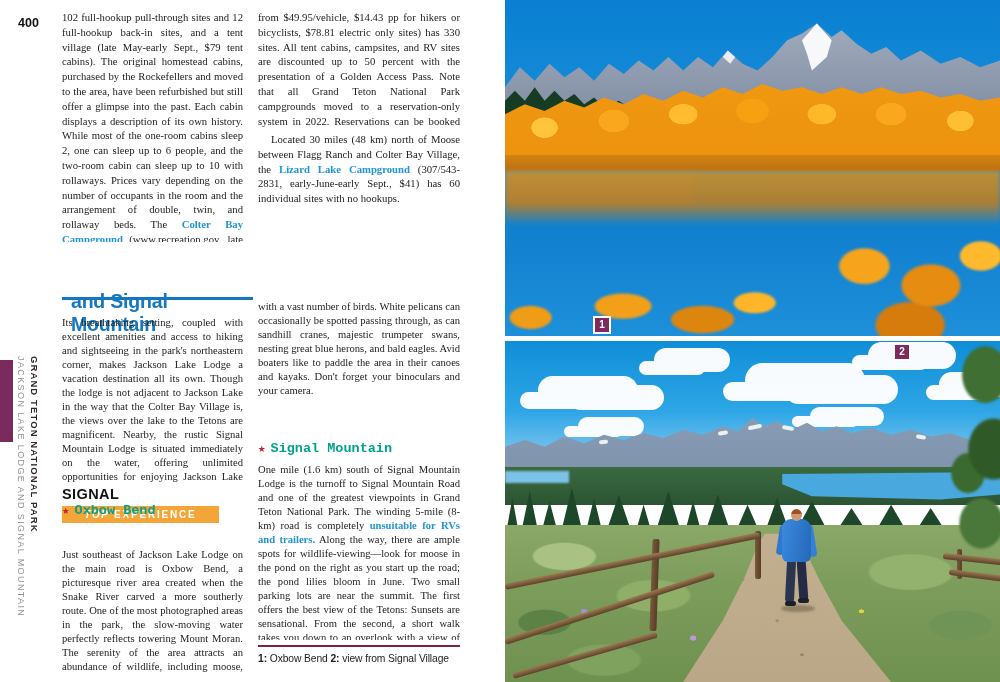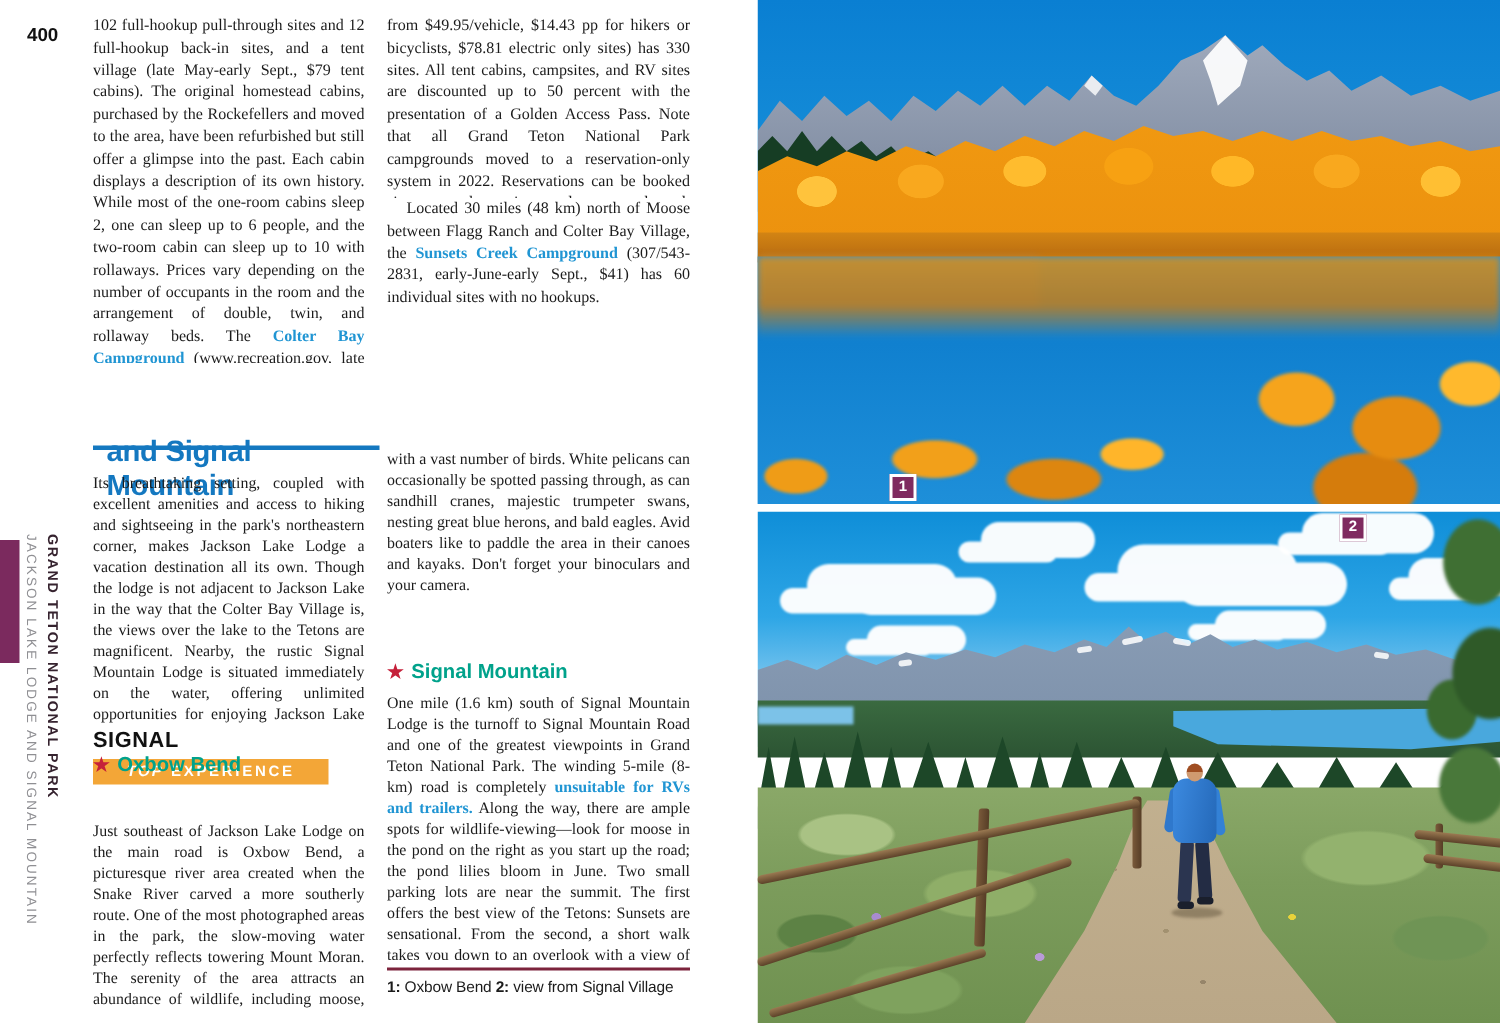--- a/index.html
+++ b/index.html
@@ -39,21 +39,21 @@
   .h-line1 { display:block; }
   .h-line2 { display:block; padding-left:9px;margin-top:44px; }
   .heading-rule { position:absolute; top:297px; left:0; width:191px; height:3px; background:#1478c0; }
   .sights { position:absolute; top:486px; left:0; font-family:"Liberation Sans",sans-serif;
     font-weight:bold; font-size:14.5px; letter-spacing:0.4px; color:#111; }
   .banner { position:absolute; top:506px; left:0; width:157px; height:17px; background:#f3a637;
     text-align:center; line-height:17px; font-family:"Liberation Sans",sans-serif; font-size:10px;
     color:#ffffff; }
   .banner-bold { font-weight:bold; letter-spacing:1.5px;font-style:italic; }
   .banner-rest { font-weight:bold; letter-spacing:1.8px; }
-  .poi { position:absolute; left:0; font-family:Liberation Sans, sans-serif; font-weight:bold;
+  .poi { position:absolute; left:0; font-family:Liberation Mono, monospace; font-weight:bold;
     font-size:13.5px; color:#00a28b; }
   #poi-oxbow { top:502px; }
   #poi-signal { top:440px; }
   .star { color:#c5203a; font-size:12.5px; margin-right:5px; }
   .caption-rule { position:absolute; top:645px; left:0; width:202px; height:2px; background:#7c233c; }
   .caption { position:absolute; top:653px; left:0; width:210px;
     font-family:"Liberation Sans",sans-serif; font-size:10.3px; color:#1b1b1b; letter-spacing:-0.1px; }
   .caption b { font-weight:bold; }
   
   .photo { position:absolute; left:505px; width:495px; overflow:hidden; }
@@ -199,21 +199,21 @@
 
     <div class="banner"><span class="banner-bold">TOP</span><span class="banner-rest"> EXPERIENCE</span></div>
 
     <h3 class="poi" id="poi-oxbow"><span class="star">★</span><span>Oxbow Bend</span></h3>
 
     <p class="body lower" id="c1p3">Just southeast of Jackson Lake Lodge on the main road is Oxbow Bend, a picturesque river area created when the Snake River carved a more southerly route. One of the most photographed areas in the park, the slow-moving water perfectly reflects towering Mount Moran. The serenity of the area attracts an abundance of wildlife, including moose, beavers, and otters along</p>
   </div>
 
   <div class="col" id="col2">
     <p class="body" id="c2p1">from $49.95/vehicle, $14.43 pp for hikers or bicyclists, $78.81 electric only sites) has 330 sites. All tent cabins, campsites, and RV sites are discounted up to 50 percent with the presentation of a Golden Access Pass. Note that all Grand Teton National Park campgrounds moved to a reservation-only system in 2022. Reservations can be booked six months in advance through www.recreation.gov. Walk-up sites are not available.</p>
-    <p class="body" id="c2p2"><span>Located 30 miles (48 km) north of Moose between Flagg Ranch and Colter Bay Village, the </span><span class="link">Sunsets Creek Campground</span><span> (307/543-2831, early-June-early Sept., $41) has 60 individual sites with no hookups.</span></p>
+    <p class="body" id="c2p2"><span>Located 30 miles (48 km) north of Moose between Flagg Ranch and Colter Bay Village, the </span><span class="link">Lizard Lake Campground</span><span> (307/543-2831, early-June-early Sept., $41) has 60 individual sites with no hookups.</span></p>
 
     <p class="body lower" id="c2p3">with a vast number of birds. White pelicans can occasionally be spotted passing through, as can sandhill cranes, majestic trumpeter swans, nesting great blue herons, and bald eagles. Avid boaters like to paddle the area in their canoes and kayaks. Don't forget your binoculars and your camera.</p>
 
     <h3 class="poi" id="poi-signal"><span class="star">★</span><span>Signal Mountain</span></h3>
 
     <p class="body lower" id="c2p4"><span>One mile (1.6 km) south of Signal Mountain Lodge is the turnoff to Signal Mountain Road and one of the greatest viewpoints in Grand Teton National Park. The winding 5-mile (8-km) road is completely </span><span class="bluebold">unsuitable for RVs and trailers.</span><span> Along the way, there are ample spots for wildlife-viewing—look for moose in the pond on the right as you start up the road; the pond lilies bloom in June. Two small parking lots are near the summit. The first offers the best view of the Tetons: Sunsets are sensational. From the second, a short walk takes you down to an overlook with a view of Oxbow Bend. Visitors in August might even have a chance to pick some succulent</span></p>
 
     <div class="caption-rule"></div>
     <p class="caption"><b>1:</b><span> Oxbow Bend </span><b>2:</b><span> view from Signal Village</span></p>
   </div>

